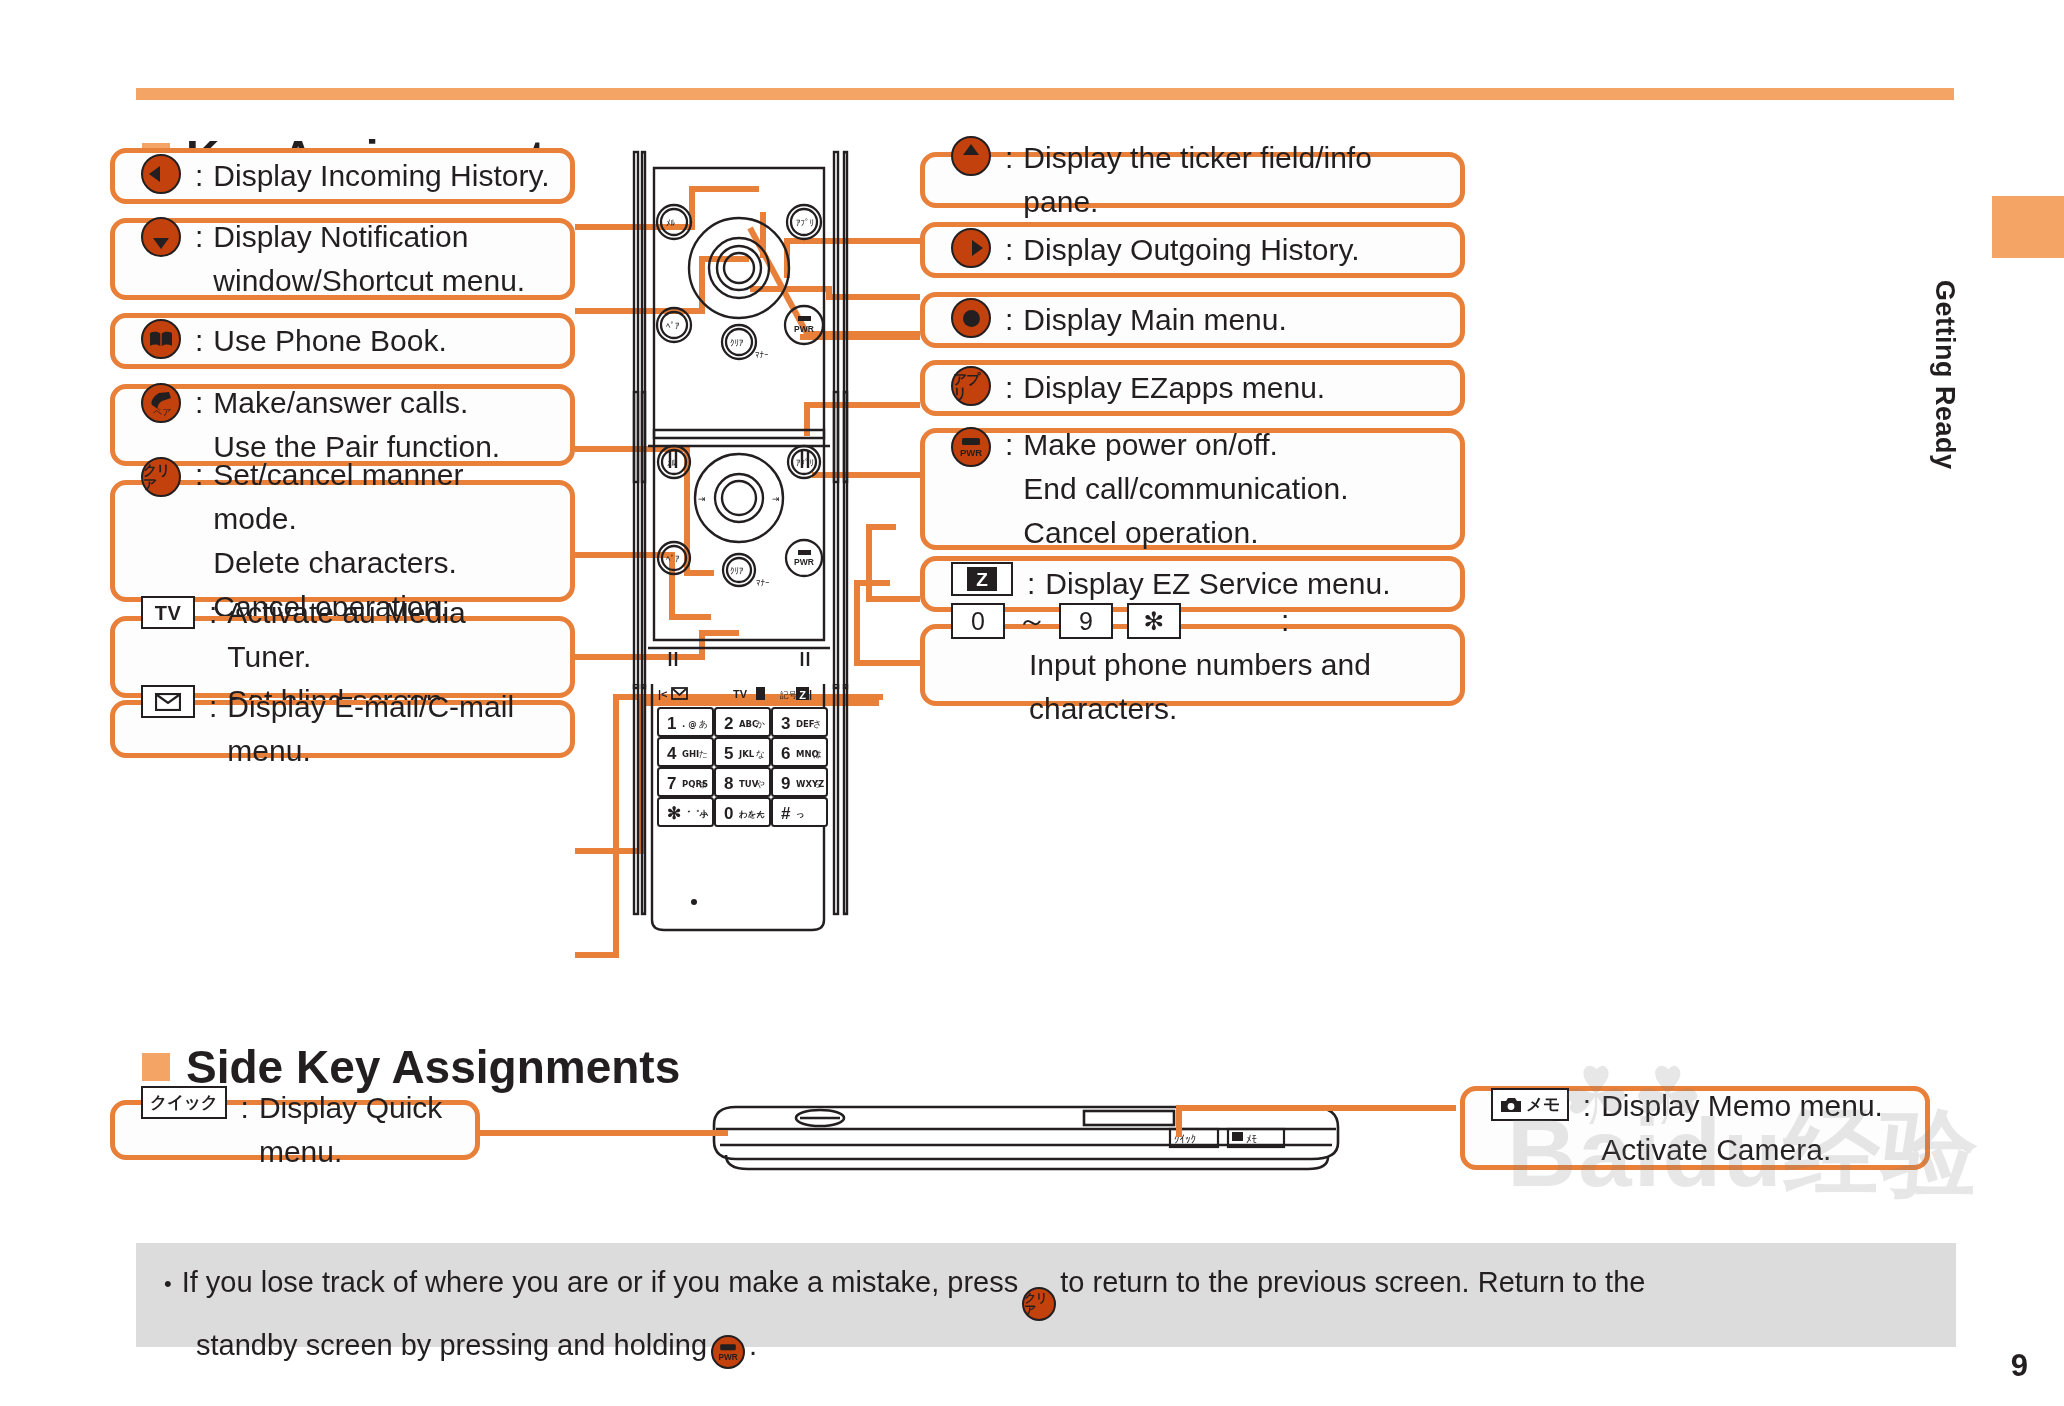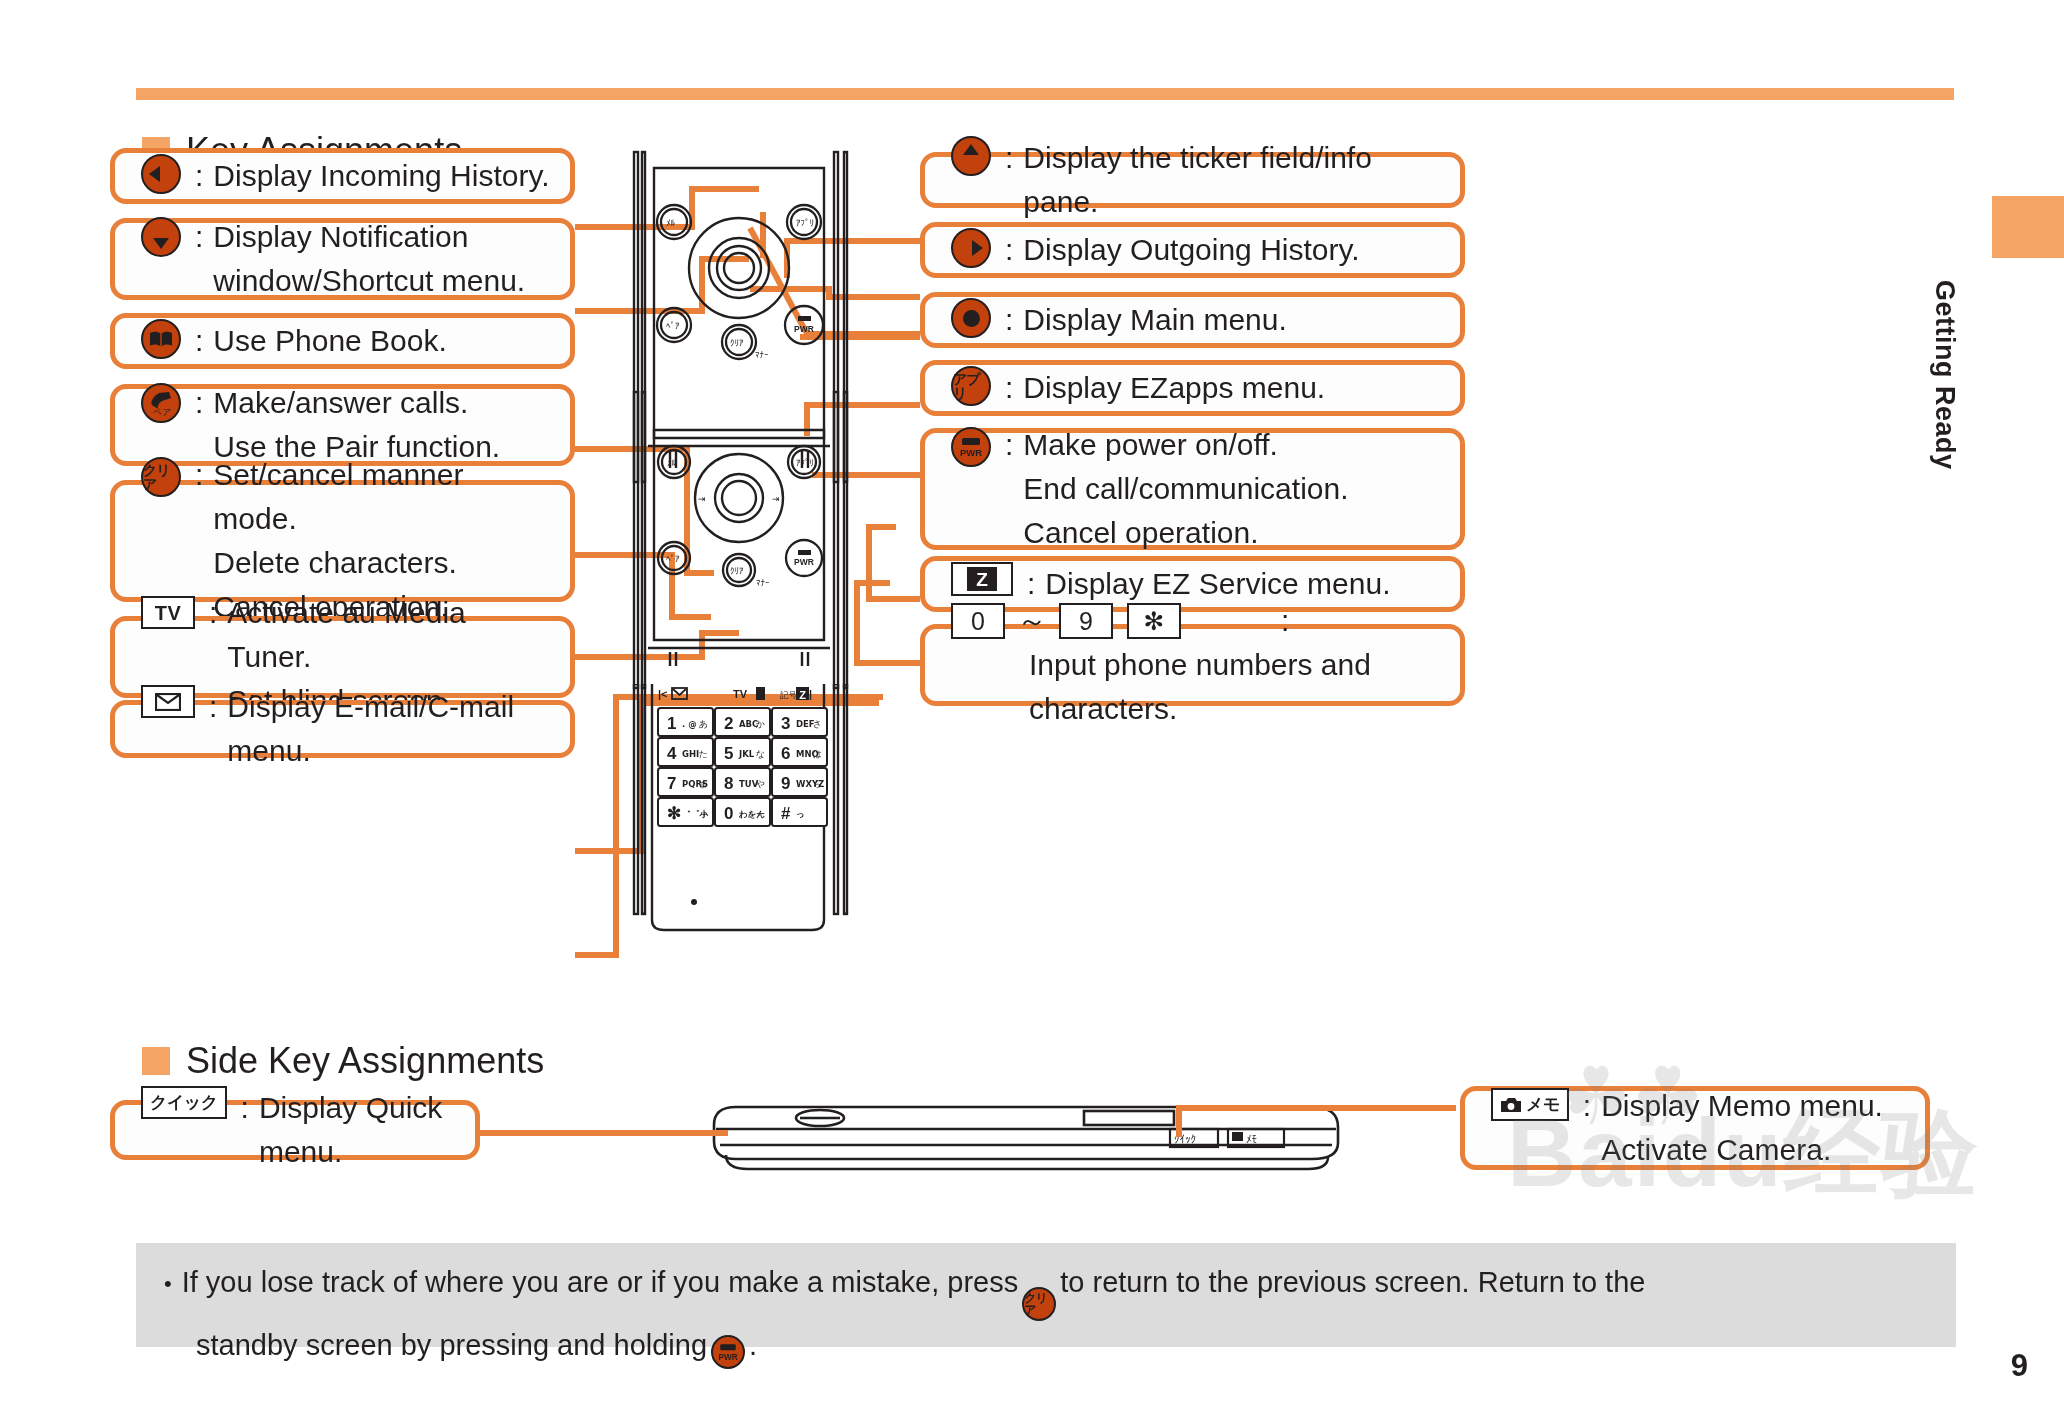--- a/index.html
+++ b/index.html
@@ -19,21 +19,21 @@
     letter-spacing:-0.5px;white-space:nowrap;z-index:3;
   }
   #title-rule{
     position:absolute;left:136px;top:88px;width:1818px;height:12px;
     background:#f4a464;z-index:2;
   }
 
   
   .section-head{position:absolute;display:flex;align-items:center;gap:16px;}
   .sq{width:28px;height:28px;background:#f4a464;display:block;}
-  .section-head .txt{font-size:36px;font-weight:normal;color:#231f20;white-space:nowrap;}
+  .section-head .txt{font-size:46px;font-weight:bold;color:#231f20;white-space:nowrap;}
   #sec-key{left:142px;top:130px;}
   #sec-side{left:142px;top:1040px;}
 
   
   #margin-tab{
     position:absolute;left:1992px;top:196px;width:72px;height:62px;
     background:#f4a464;
   }
   #margin-label{
     position:absolute;left:1960px;top:280px;width:150px;

